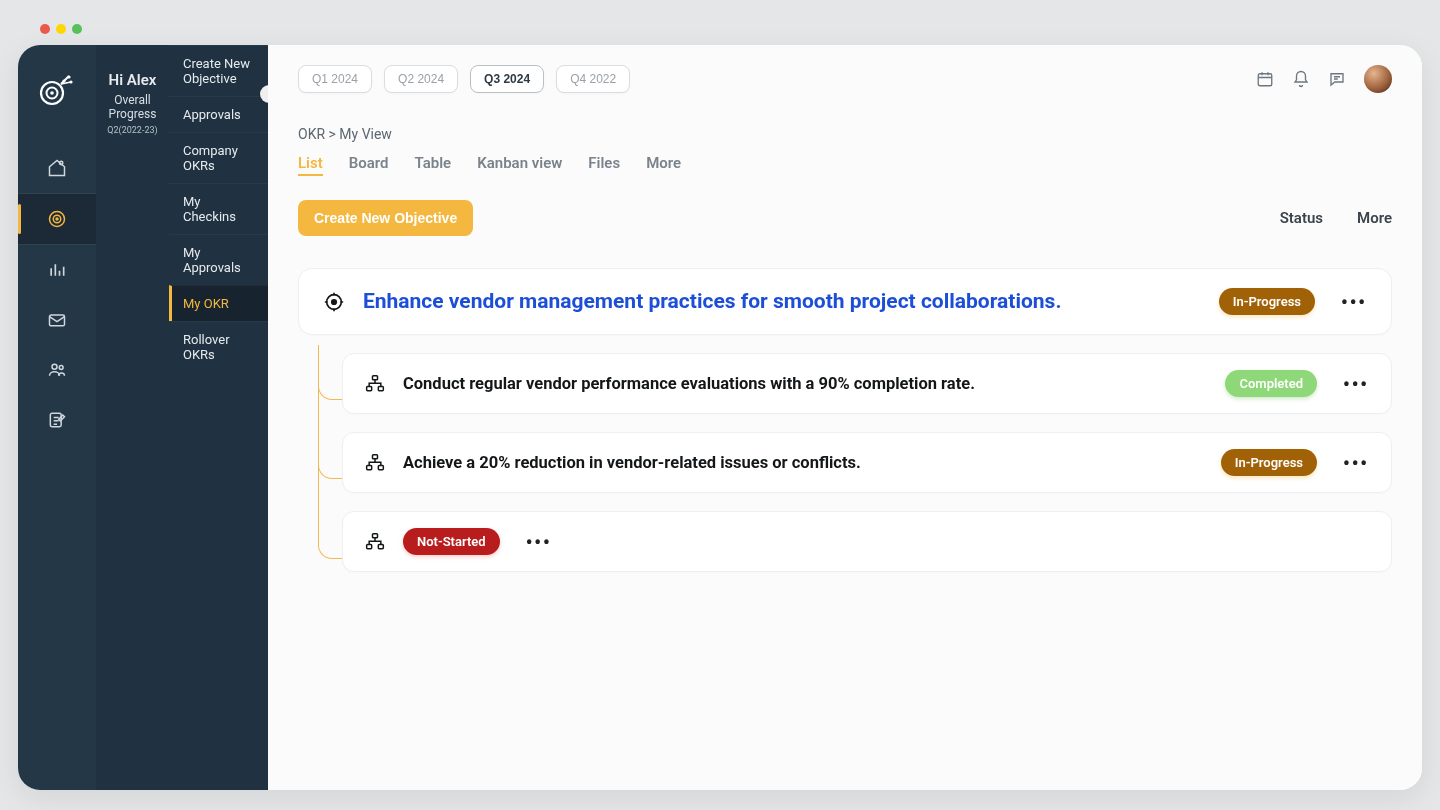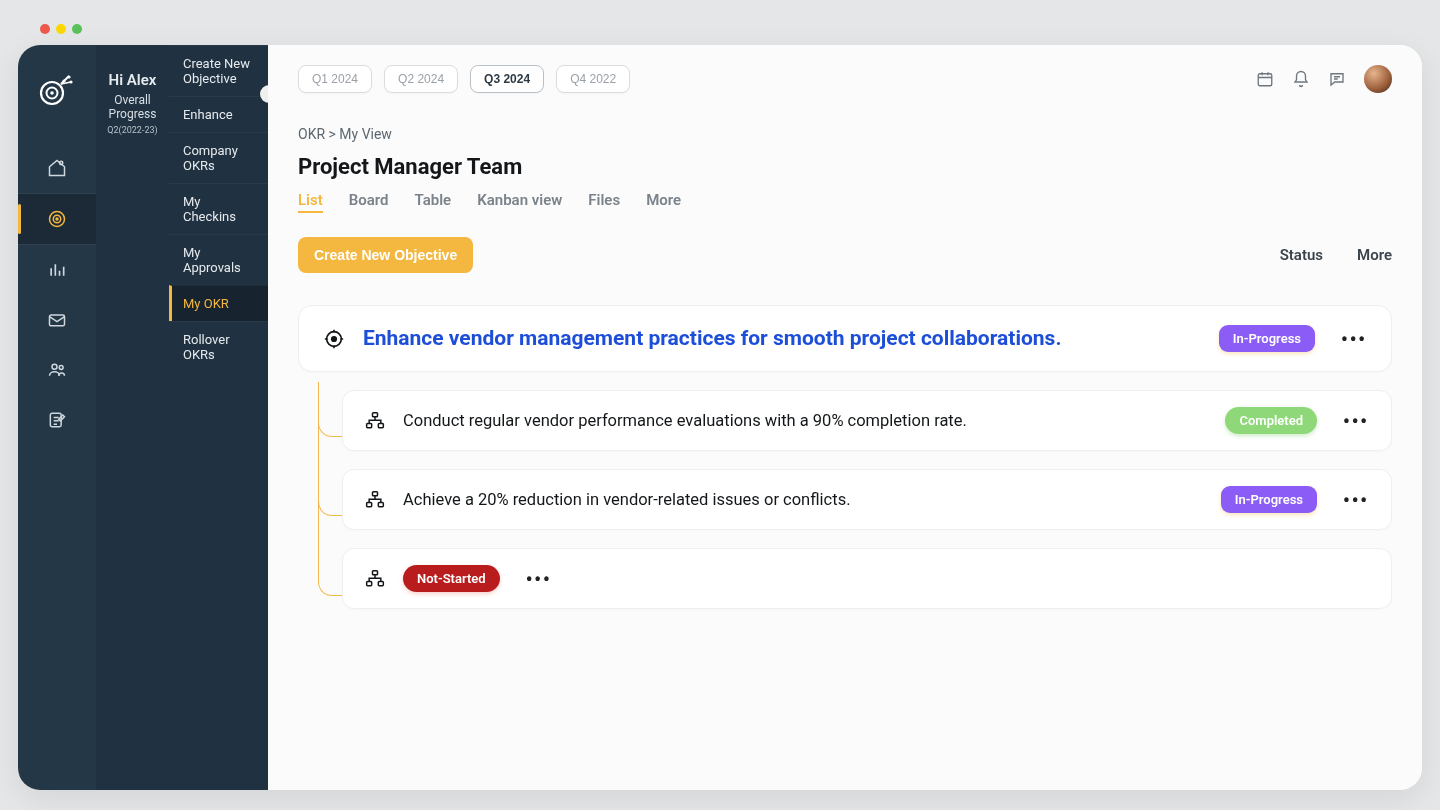--- a/index.html
+++ b/index.html
@@ -245,21 +245,21 @@
     color: #1d4ed8;
   }
   .badge {
     flex-shrink: 0;
     padding: 6px 14px;
     border-radius: 999px;
     font-size: 13px;
     font-weight: 600;
     color: #fff;
   }
-  .badge.progress { background: #8b5cf6; box-shadow: 0 2px 4px rgba(244,183,63,.35); border-radius: 9px;}
+  .badge.progress { background: #a16207; box-shadow: 0 2px 4px rgba(244,183,63,.35);}
   .badge.completed { background: #8FD879; box-shadow: 0 2px 4px rgba(118,200,95,.35);}
   .badge.notstarted { background: #b91c1c; box-shadow: 0 2px 4px rgba(233,120,113,.35);}
   .dots {
     flex-shrink: 0;
     font-size: 18px;
     font-weight: 900;
     letter-spacing: 2px;
     color: #222;
     cursor: pointer;
     padding-left: 8px;
@@ -290,21 +290,21 @@
     display: flex;
     align-items: center;
     gap: 18px;
     margin-top: 18px;
     box-shadow: 0 1px 3px rgba(0,0,0,0.02);
   }
   .kr-card .kr-title {
     flex: 1;
     font-size: 16.5px;
     color: #141719;
-    font-weight: 400;
+    font-weight: 700;
     line-height: 1.45;
   }
 
   svg { display: block; }
 </style>
 </head>
 <body>
 
 <div class="traffic-lights">
   <span class="tl-red"></span>
@@ -372,21 +372,21 @@
 
   <div class="sidebar">
     <div class="collapse-btn">‹</div>
     <div class="sidebar-header">
       <div class="hi">Hi Alex</div>
       <div class="sub">Overall Progress</div>
       <div class="period">Q2(2022-23)</div>
     </div>
     <div class="nav">
       <div class="nav-item">Create New Objective</div>
-      <div class="nav-item">Enhance</div>
+      <div class="nav-item">Approvals</div>
       <div class="nav-item">Company OKRs</div>
       <div class="nav-item">My  Checkins</div>
       <div class="nav-item">My Approvals</div>
       <div class="nav-item active">My OKR</div>
       <div class="nav-item">Rollover OKRs</div>
     </div>
   </div>
 
   <div class="main">
     <div class="topbar">
@@ -413,21 +413,20 @@
           <svg width="18" height="18" viewBox="0 0 24 24" fill="none" stroke="#6E7780" stroke-width="1.8">
               <path d="M4 5h16v11H9l-5 4V5z"></path>
               <path d="M8 9h8M8 12h5"></path>
             </svg>
         </span>
         <div class="avatar"></div>
       </div>
     </div>
 
     <div class="crumb">OKR &gt; My View</div>
-    <div class="page-title">Project Manager Team</div>
 
     <div class="tabs">
       <span class="active">List</span>
       <span>Board</span>
       <span>Table</span>
       <span>Kanban view</span>
       <span>Files</span>
       <span>More</span>
     </div>
 

